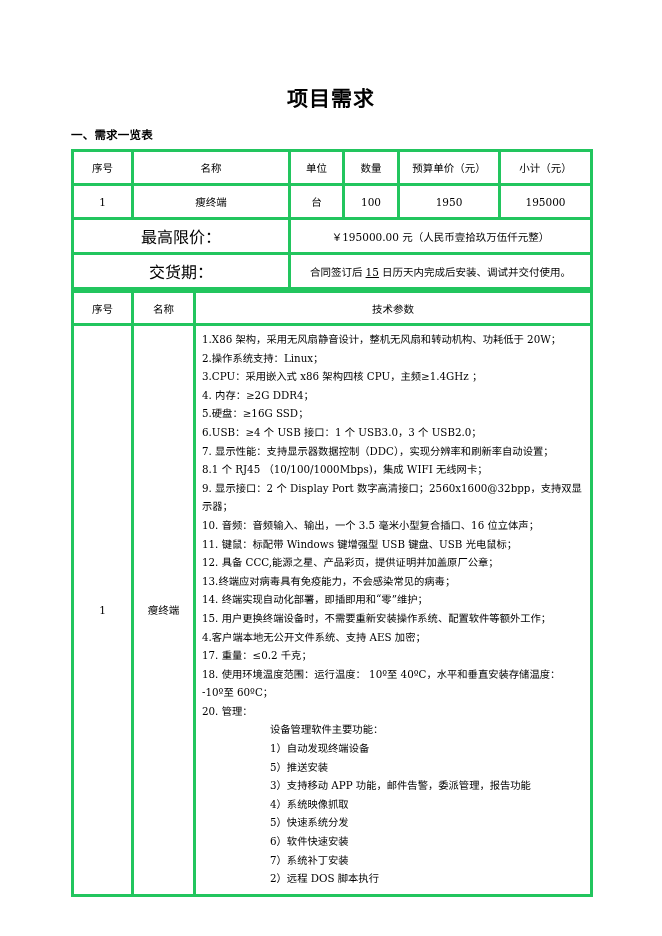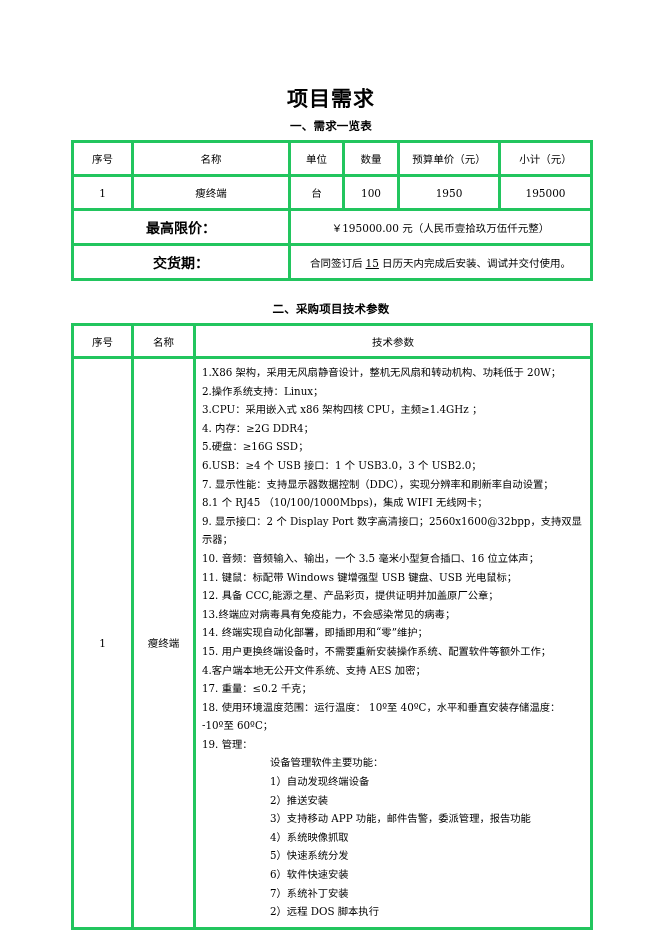--- a/index.html
+++ b/index.html
@@ -26,24 +26,23 @@
     text-align: center;
     font-size: 21px;
     font-weight: bold;
     letter-spacing: 1px;
     margin: 24px 0 0 0;
     font-family: "DejaVu Serif", "Liberation Serif", serif;
   }
   .section-heading {
     font-size: 11.5px;
     font-weight: bold;
-    margin: 5px 0 7px 0;
+    margin: 14px 0 7px 0;
     letter-spacing: 0.2px;
     font-family: "DejaVu Sans", "Liberation Sans", sans-serif;
-    text-align: center;
   }
   .section-heading.second {
     margin-top: 19px;
   }
   table.doc-table {
     border-collapse: collapse;
     width: 519px;
     table-layout: fixed;
   }
   table.doc-table td,
@@ -65,22 +64,22 @@
   .req-body td {
     text-align: center;
     height: 31px;
     font-size: 10.5px;
   }
   .req-label td {
     height: 32px;
   }
   .req-label .lbl {
     text-align: center;
-    font-weight: bold;
-    font-size: 14px;
+    font-weight: normal;
+    font-size: 16px;
   }
   .req-label .val {
     text-align: center;
     font-size: 10.5px;
   }
   .ul-num {
     text-decoration: underline;
     padding: 0 3px;
     margin-top: 44px;
   }
@@ -152,21 +151,20 @@
         <td class="lbl" colspan="2">最高限价：</td>
         <td class="val" colspan="4">￥195000.00 元（人民币壹拾玖万伍仟元整）</td>
       </tr>
       <tr class="req-label">
         <td class="lbl" colspan="2">交货期：</td>
         <td class="val" colspan="4"><span>合同签订后</span><span class="ul-num">15</span><span>日历天内完成后安装、调试并交付使用。</span></td>
       </tr>
     </tbody>
   </table>
 
-  <div class="section-heading second">二、采购项目技术参数</div>
 
   <table class="doc-table">
     <colgroup>
       <col style="width:60px">
       <col style="width:62px">
       <col style="width:397px">
     </colgroup>
     <tbody>
       <tr class="tech-head">
         <td>序号</td>
@@ -190,24 +188,24 @@
           <div class="spec-line">10. 音频：音频输入、输出，一个 3.5 毫米小型复合插口、16 位立体声；</div>
           <div class="spec-line">11. 键鼠：标配带 Windows 键增强型 USB 键盘、USB 光电鼠标；</div>
           <div class="spec-line">12. 具备 CCC,能源之星、产品彩页，提供证明并加盖原厂公章；</div>
           <div class="spec-line">13.终端应对病毒具有免疫能力，不会感染常见的病毒；</div>
           <div class="spec-line">14. 终端实现自动化部署，即插即用和“零”维护；</div>
           <div class="spec-line">15. 用户更换终端设备时，不需要重新安装操作系统、配置软件等额外工作；</div>
           <div class="spec-line">4.客户端本地无公开文件系统、支持 AES 加密；</div>
           <div class="spec-line">17. 重量：≤0.2 千克；</div>
           <div class="spec-line">18. 使用环境温度范围：运行温度： 10º至 40ºC，水平和垂直安装存储温度：</div>
           <div class="spec-line cont">-10º至 60ºC；</div>
-          <div class="spec-line">19. 管理：</div>
+          <div class="spec-line">20. 管理：</div>
           <div class="spec-line sub">设备管理软件主要功能：</div>
           <div class="spec-line sub">1）自动发现终端设备</div>
-          <div class="spec-line sub">2）推送安装</div>
+          <div class="spec-line sub">5）推送安装</div>
           <div class="spec-line sub">3）支持移动 APP 功能，邮件告警，委派管理，报告功能</div>
           <div class="spec-line sub">4）系统映像抓取</div>
           <div class="spec-line sub">5）快速系统分发</div>
           <div class="spec-line sub">6）软件快速安装</div>
           <div class="spec-line sub">7）系统补丁安装</div>
           <div class="spec-line sub">2）远程 DOS 脚本执行</div>
         </td>
       </tr>
     </tbody>
   </table>

